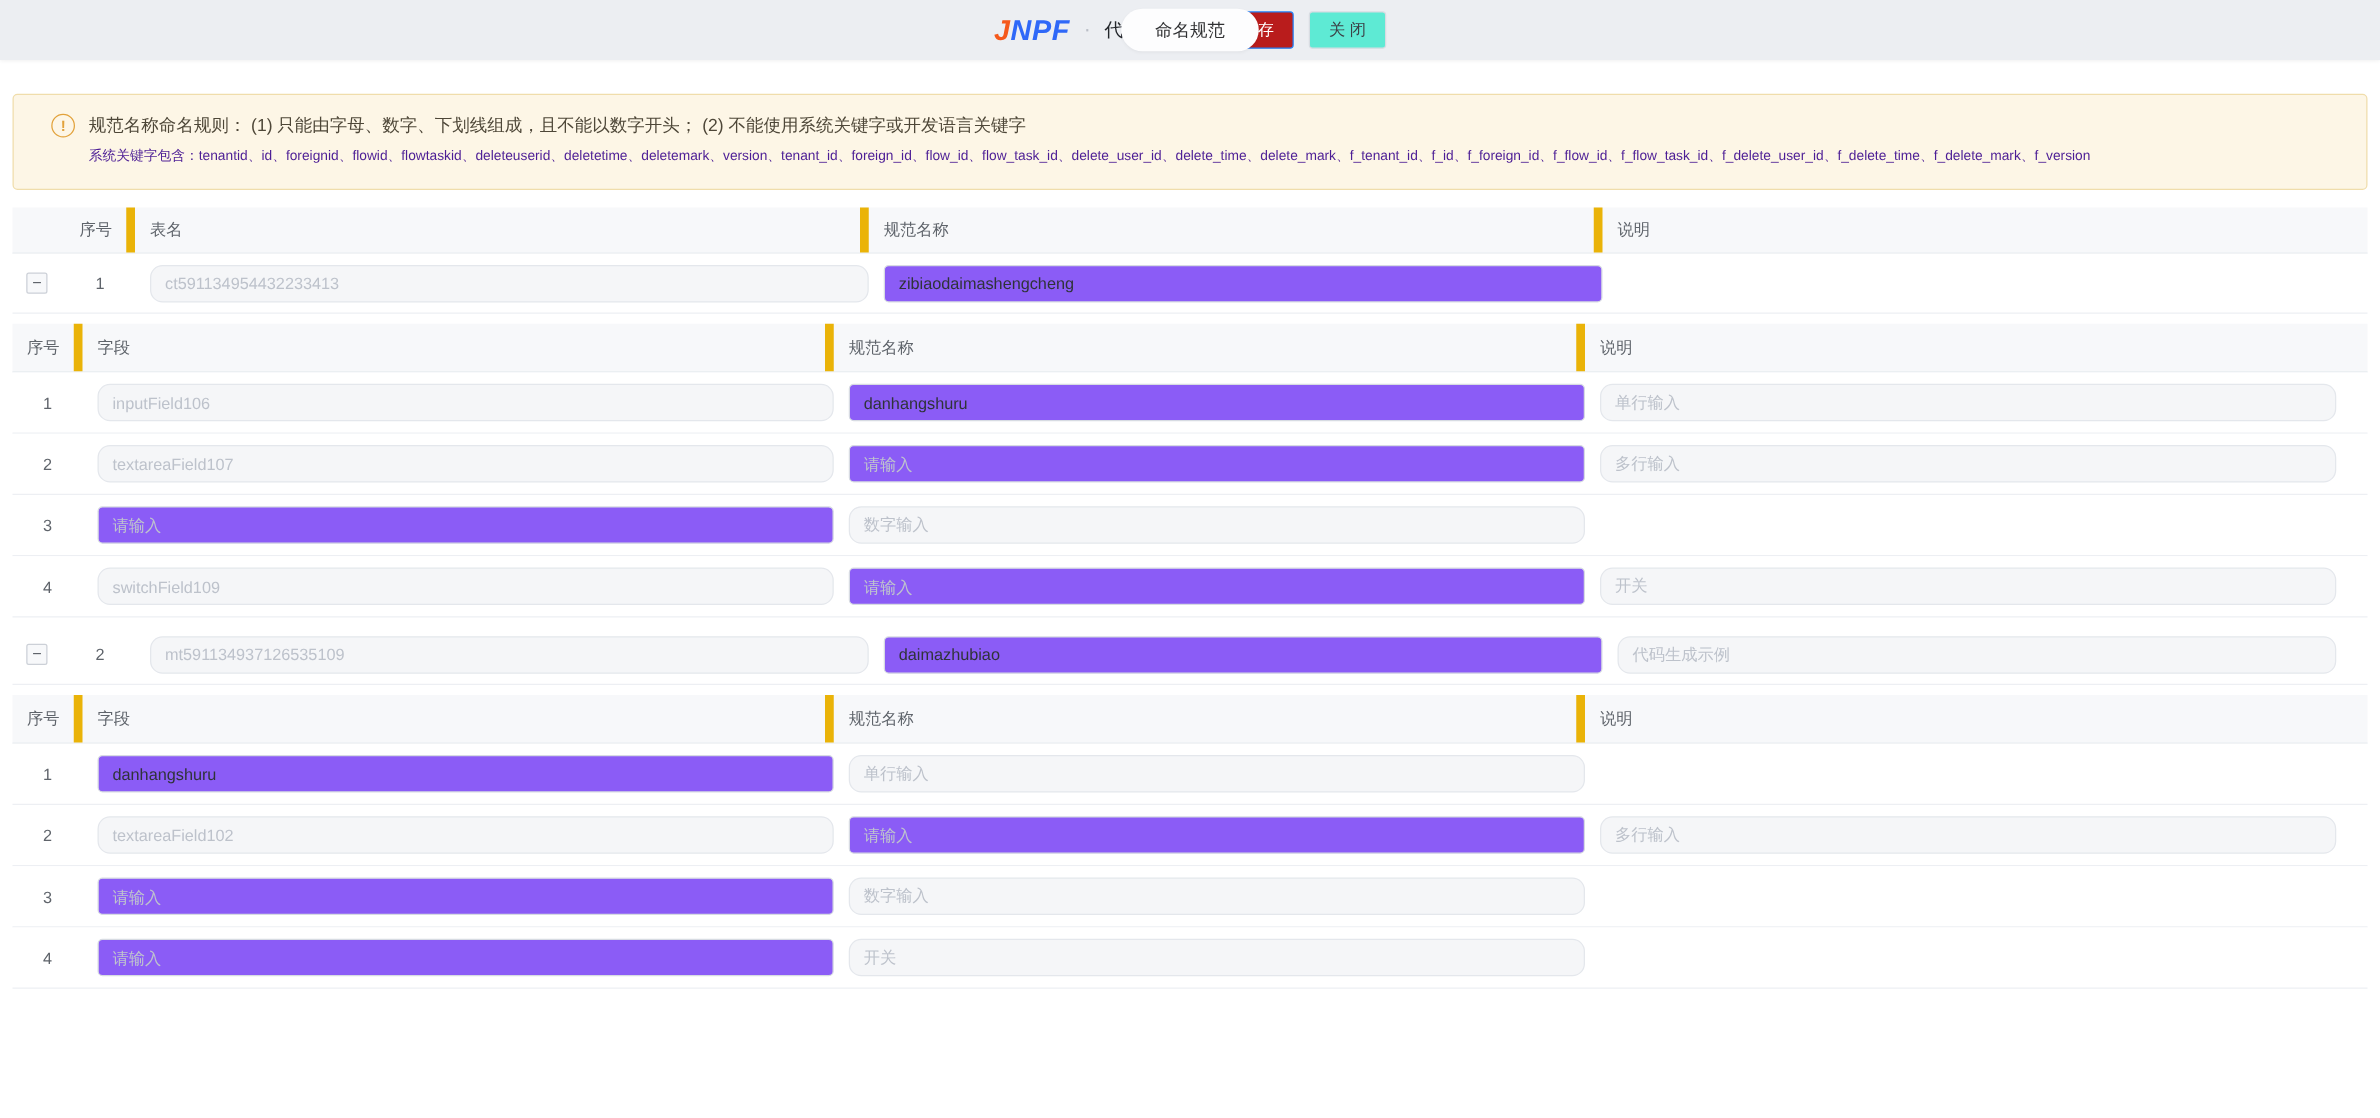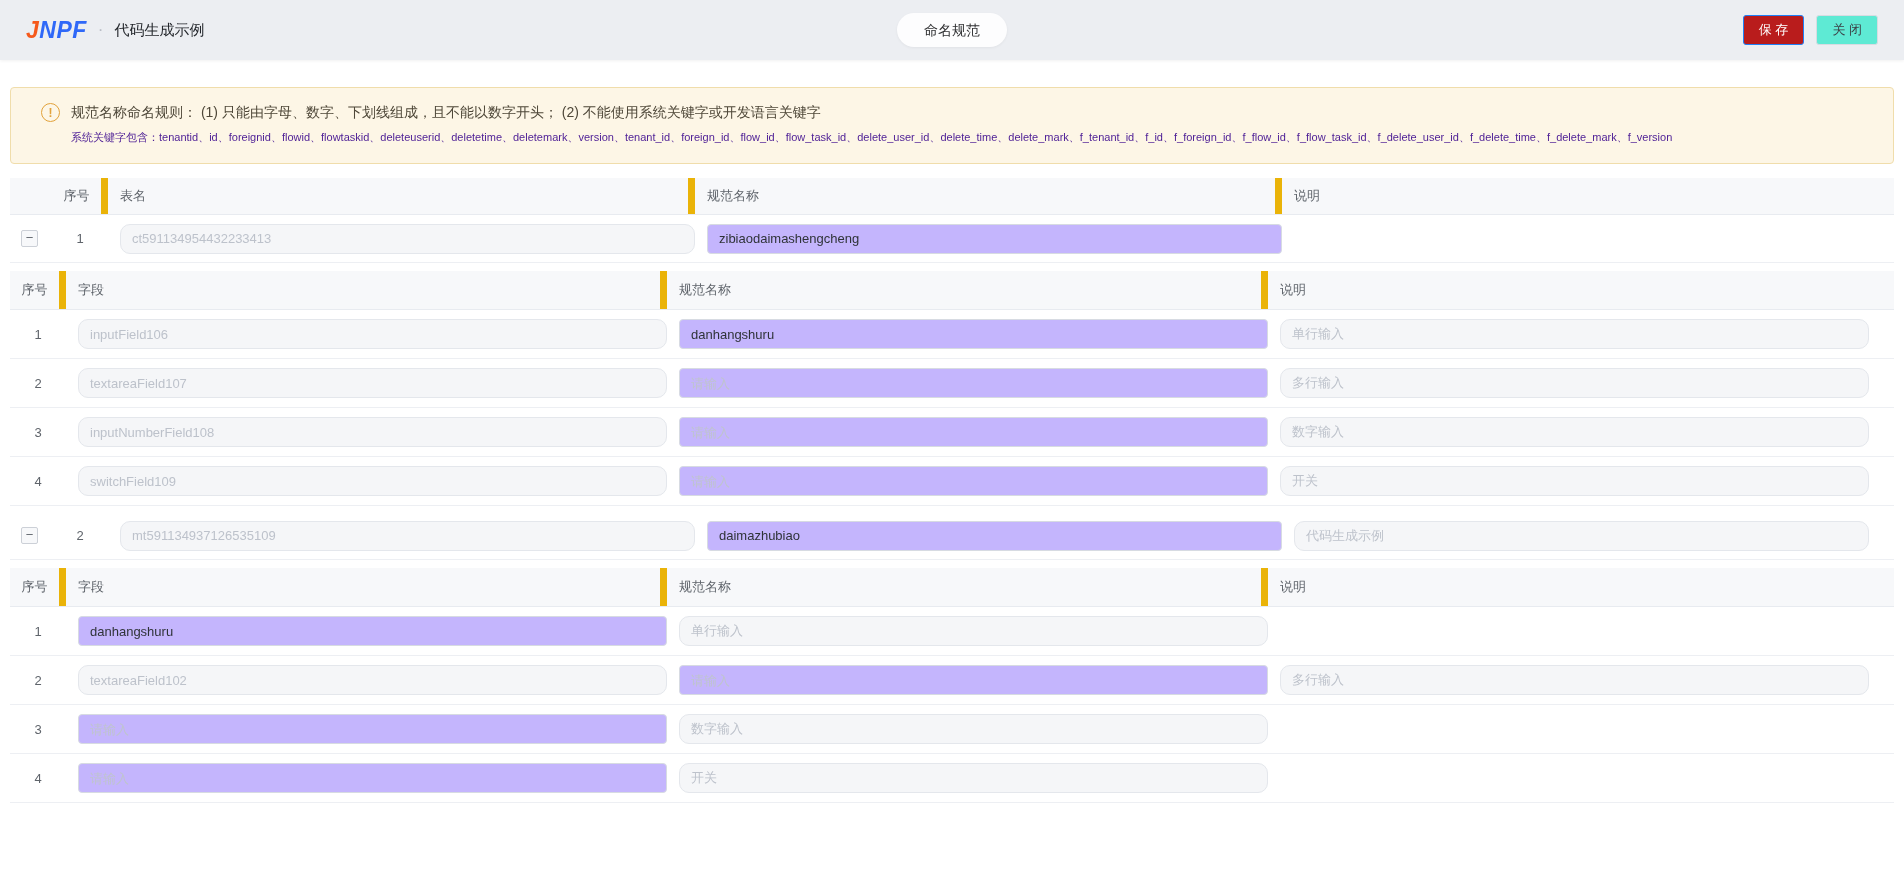--- a/index.html
+++ b/index.html
@@ -6,23 +6,23 @@
   html,body { margin:0; padding:0; }
   body {
     width:1904px; height:894px; overflow:hidden;
     background:#ffffff;
     font-family:"Liberation Sans","DejaVu Sans",sans-serif;
     color:#303133;
   }
 
   
   .topbar {
-    height:60px; background:#eceef2;
-    display:flex; align-items:center; justify-content:space-between;
-    padding:0 26px; position:relative;
+    height:48px; background:#eceef2;
+    display:flex; align-items:center; justify-content:center;
+    padding:0 14px; position:relative;
     box-shadow:0 1px 3px rgba(0,0,0,.06);
   }
   .topbar-left { display:flex; align-items:center; }
   .logo { font-size:23px; font-weight:800; letter-spacing:.5px; font-style:italic; }
   .logo-j { color:#f5591c; }
   .logo-rest { color:#2f68f8; }
   .logo-dot { color:#b9bdc6; margin:0 11px; font-size:17px; }
   .page-title { font-size:15px; color:#23262b; }
   .center-tab {
     position:absolute; left:50%; top:50%; transform:translate(-50%,-50%);
@@ -69,21 +69,21 @@
 
   .idx { text-align:center; color:#5f646b; }
   .expand-btn {
     width:17px; height:17px; margin-left:11px;
     border:1px solid #ccd0d7; border-radius:2px; background:#f7f8fa;
     color:#5f646b; font-size:13px; line-height:14px; text-align:center; cursor:pointer;
   }
 
   .ipt {
     height:30px; width:100%; border:1px solid #d7dbe2; border-radius:4px;
-    padding:0 11px; font-size:13px; color:#2f3338; background:#c4b5fd;
+    padding:0 11px; font-size:13px; color:#2f3338; background:#8b5cf6;
     outline:none; font-family:inherit;
   }
   .ipt::placeholder { color:#bfc4cd; }
   .ipt:disabled {
     background:#f5f6f8; border-color:#e4e7ec;
     color:#bdc2cb; -webkit-text-fill-color:#bdc2cb; opacity:1;border-radius:10px;
   }
 </style>
 </head>
 <body>
@@ -143,21 +143,20 @@
         <input class="ipt" disabled="" value="单行输入" style="">
       </div>
       <div class="grid-child crow">
         <div class="idx">2</div>
         <input class="ipt" disabled="" value="textareaField107" style="">
         <input class="ipt" placeholder="请输入" style="">
         <input class="ipt" disabled="" value="多行输入" style="">
       </div>
       <div class="grid-child crow">
         <div class="idx">3</div>
-        <input class="ipt" disabled="" value="inputNumberField108" style="">
         <input class="ipt" placeholder="请输入" style="">
         <input class="ipt" disabled="" value="数字输入" style="">
       </div>
       <div class="grid-child crow">
         <div class="idx">4</div>
         <input class="ipt" disabled="" value="switchField109" style="">
         <input class="ipt" placeholder="请输入" style="">
         <input class="ipt" disabled="" value="开关" style="">
       </div>
     </div>

